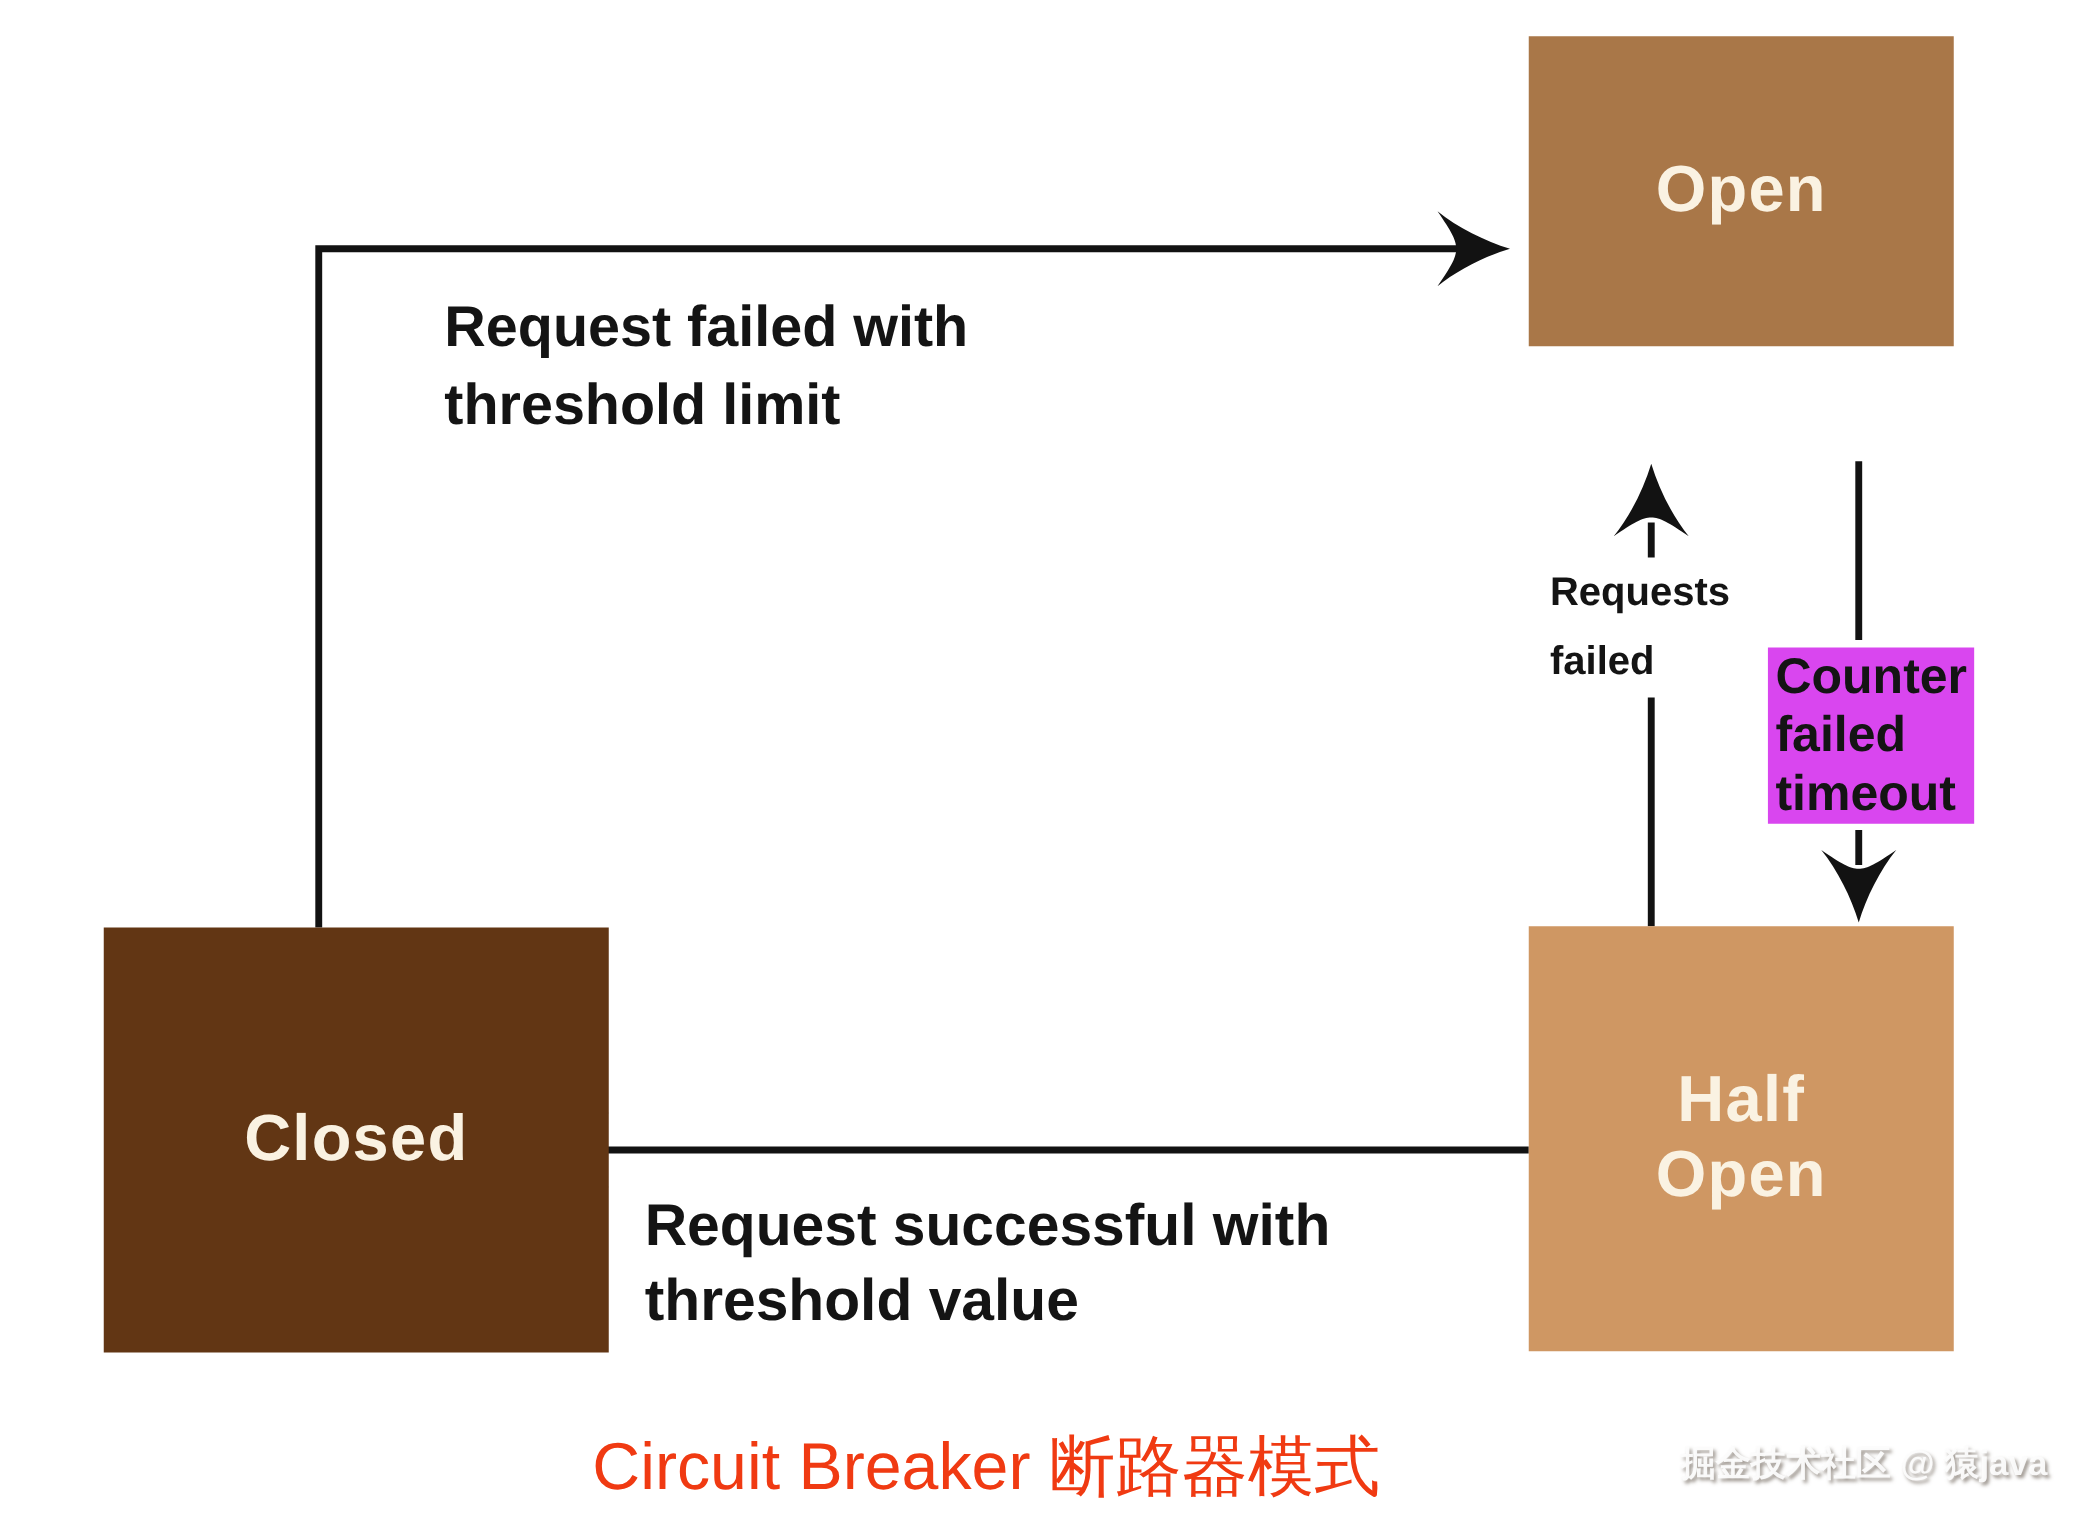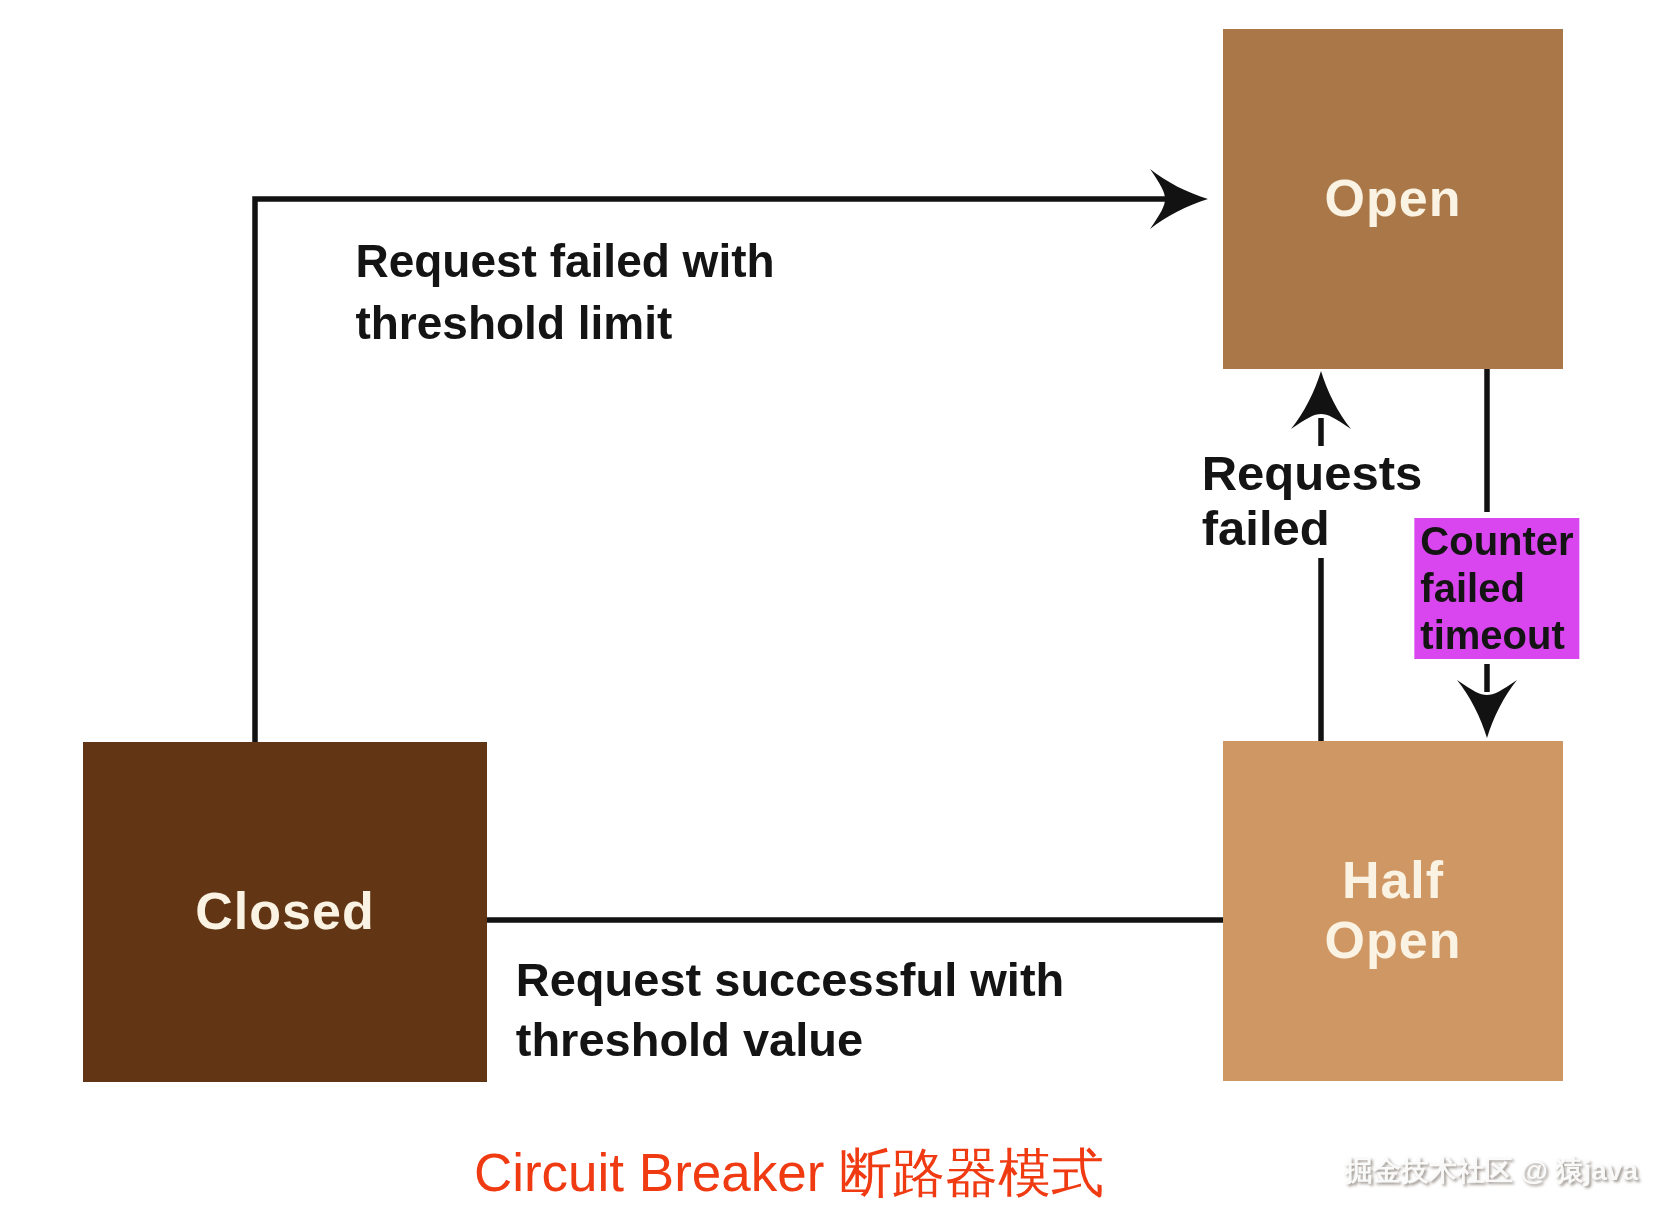--- a/index.html
+++ b/index.html
@@ -39,40 +39,40 @@
     justify-content: center;
     text-align: center;
   }
   .state-box .state-label {
     font-weight: 700;
     font-size: 52px;
     line-height: 1.15;
     color: #FAF2E2;
     letter-spacing: 1px;
   }
-  #state-open      { left: 1223px; top: 29px;  width: 340px; height: 340px; background: #A97748; }
+  #state-open      { left: 1223px; top: 29px;  width: 340px; height: 248px; background: #A97748; }
   #state-closed    { left: 83px;   top: 742px; width: 404px; height: 340px; background: #623614; }
   #state-half-open { left: 1223px; top: 741px; width: 340px; height: 340px; background: #CF9763; }
   #state-half-open .state-label { max-width: 170px; text-align: center; }
 
   .edge-label {
     position: absolute;
     transform: translateX(-50%);
     text-align: left;
     font-weight: 700;
     color: #141414;
     white-space: nowrap;
   }
   #label-closed-to-open {
     left: 565px; top: 230px;
     font-size: 46px; line-height: 62px;
   }
   #label-half-open-to-open {
     left: 1312px; top: 446px;
-    font-size: 49px; line-height: 55px;
+    font-size: 32px; line-height: 55px;
     background: #ffffff; padding: 0 6px;
   }
   #label-open-to-half-open {
     left: 1497px; top: 518px;
     font-size: 40px; line-height: 47px;
     background: #d946ef; padding: 0 6px;
   }
   #label-half-open-to-closed {
     left: 790px; top: 950px;
     font-size: 47px; line-height: 60px;

